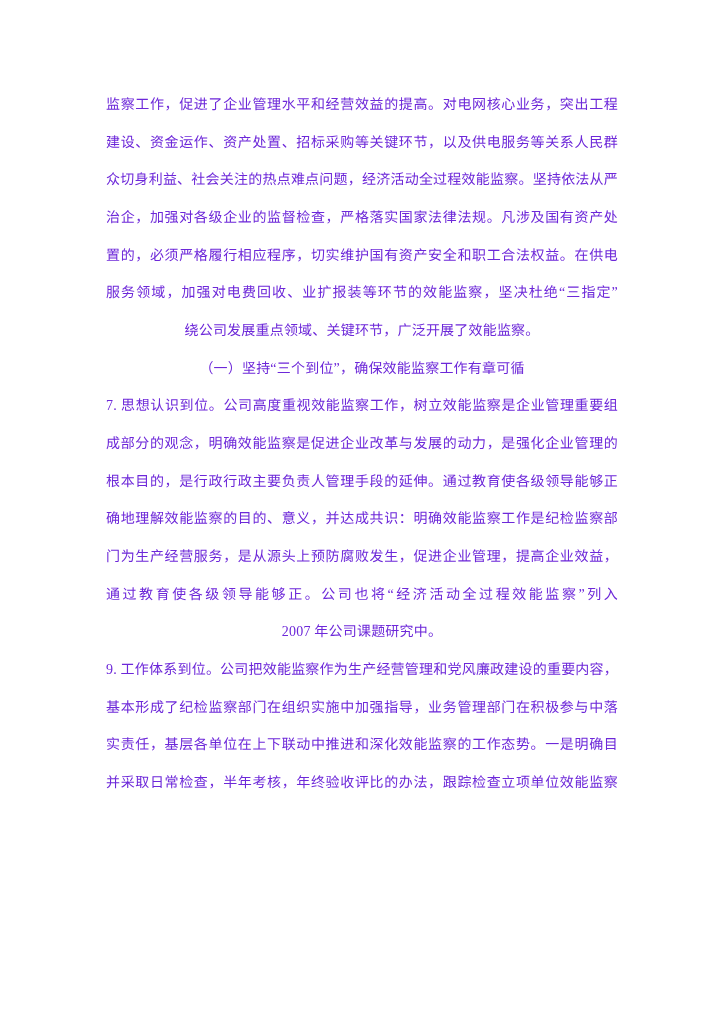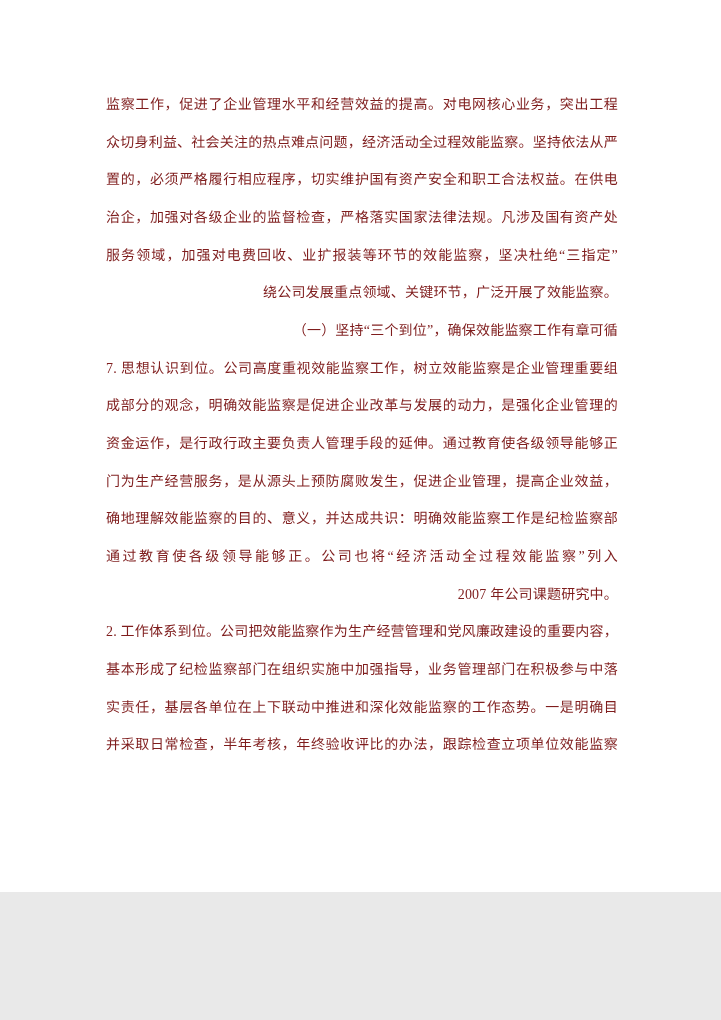--- a/index.html
+++ b/index.html
@@ -8,65 +8,66 @@
   }
   body {
     width: 721px;
     height: 1020px;
     background: #e9e9e9;
     font-family: "Liberation Serif", "DejaVu Serif", serif;
   }
   .page {
     position: relative;
     width: 721px;
-    height: 892px;
+    height: 1020px;
     background: #ffffff;
     overflow: hidden;
-    color: #7f1d1d;
+    color: #6d28d9;
   }
   .doc {
     position: absolute;
     left: 106px;
     top: 86px;
     width: 512px;
   }
   .line {
     height: 37.66px;
     line-height: 37.66px;
     font-size: 14px;
     letter-spacing: 0.2px;
     white-space: nowrap;
     overflow: visible;
-    text-align: right;
+    text-align: center;
   }
   .line.fill {
     white-space: normal;
     overflow: hidden;
     text-align: justify;
     text-align-last: justify;
     text-justify: inter-character;
   }
 </style>
 </head>
 <body>
 
 <div class="page">
   <div class="doc" id="doc">
       <div class="line fill">监察工作，促进了企业管理水平和经营效益的提高。对电网核心业务，突出工程</div>
+      <div class="line fill">建设、资金运作、资产处置、招标采购等关键环节，以及供电服务等关系人民群</div>
       <div class="line fill">众切身利益、社会关注的热点难点问题，经济活动全过程效能监察。坚持依法从严</div>
+      <div class="line fill">治企，加强对各级企业的监督检查，严格落实国家法律法规。凡涉及国有资产处</div>
       <div class="line fill">置的，必须严格履行相应程序，切实维护国有资产安全和职工合法权益。在供电</div>
-      <div class="line fill">治企，加强对各级企业的监督检查，严格落实国家法律法规。凡涉及国有资产处</div>
       <div class="line fill">服务领域，加强对电费回收、业扩报装等环节的效能监察，坚决杜绝“三指定”</div>
       <div class="line">绕公司发展重点领域、关键环节，广泛开展了效能监察。</div>
       <div class="line">（一）坚持“三个到位”，确保效能监察工作有章可循</div>
       <div class="line fill">7. 思想认识到位。公司高度重视效能监察工作，树立效能监察是企业管理重要组</div>
       <div class="line fill">成部分的观念，明确效能监察是促进企业改革与发展的动力，是强化企业管理的</div>
-      <div class="line fill">资金运作，是行政行政主要负责人管理手段的延伸。通过教育使各级领导能够正</div>
+      <div class="line fill">根本目的，是行政行政主要负责人管理手段的延伸。通过教育使各级领导能够正</div>
+      <div class="line fill">确地理解效能监察的目的、意义，并达成共识：明确效能监察工作是纪检监察部</div>
       <div class="line fill">门为生产经营服务，是从源头上预防腐败发生，促进企业管理，提高企业效益，</div>
-      <div class="line fill">确地理解效能监察的目的、意义，并达成共识：明确效能监察工作是纪检监察部</div>
       <div class="line fill">通过教育使各级领导能够正。公司也将“经济活动全过程效能监察”列入</div>
       <div class="line">2007 年公司课题研究中。</div>
-      <div class="line fill">2. 工作体系到位。公司把效能监察作为生产经营管理和党风廉政建设的重要内容，</div>
+      <div class="line fill">9. 工作体系到位。公司把效能监察作为生产经营管理和党风廉政建设的重要内容，</div>
       <div class="line fill">基本形成了纪检监察部门在组织实施中加强指导，业务管理部门在积极参与中落</div>
       <div class="line fill">实责任，基层各单位在上下联动中推进和深化效能监察的工作态势。一是明确目</div>
       <div class="line fill">并采取日常检查，半年考核，年终验收评比的办法，跟踪检查立项单位效能监察</div>
     </div>
 </div>
 
 </body></html>

